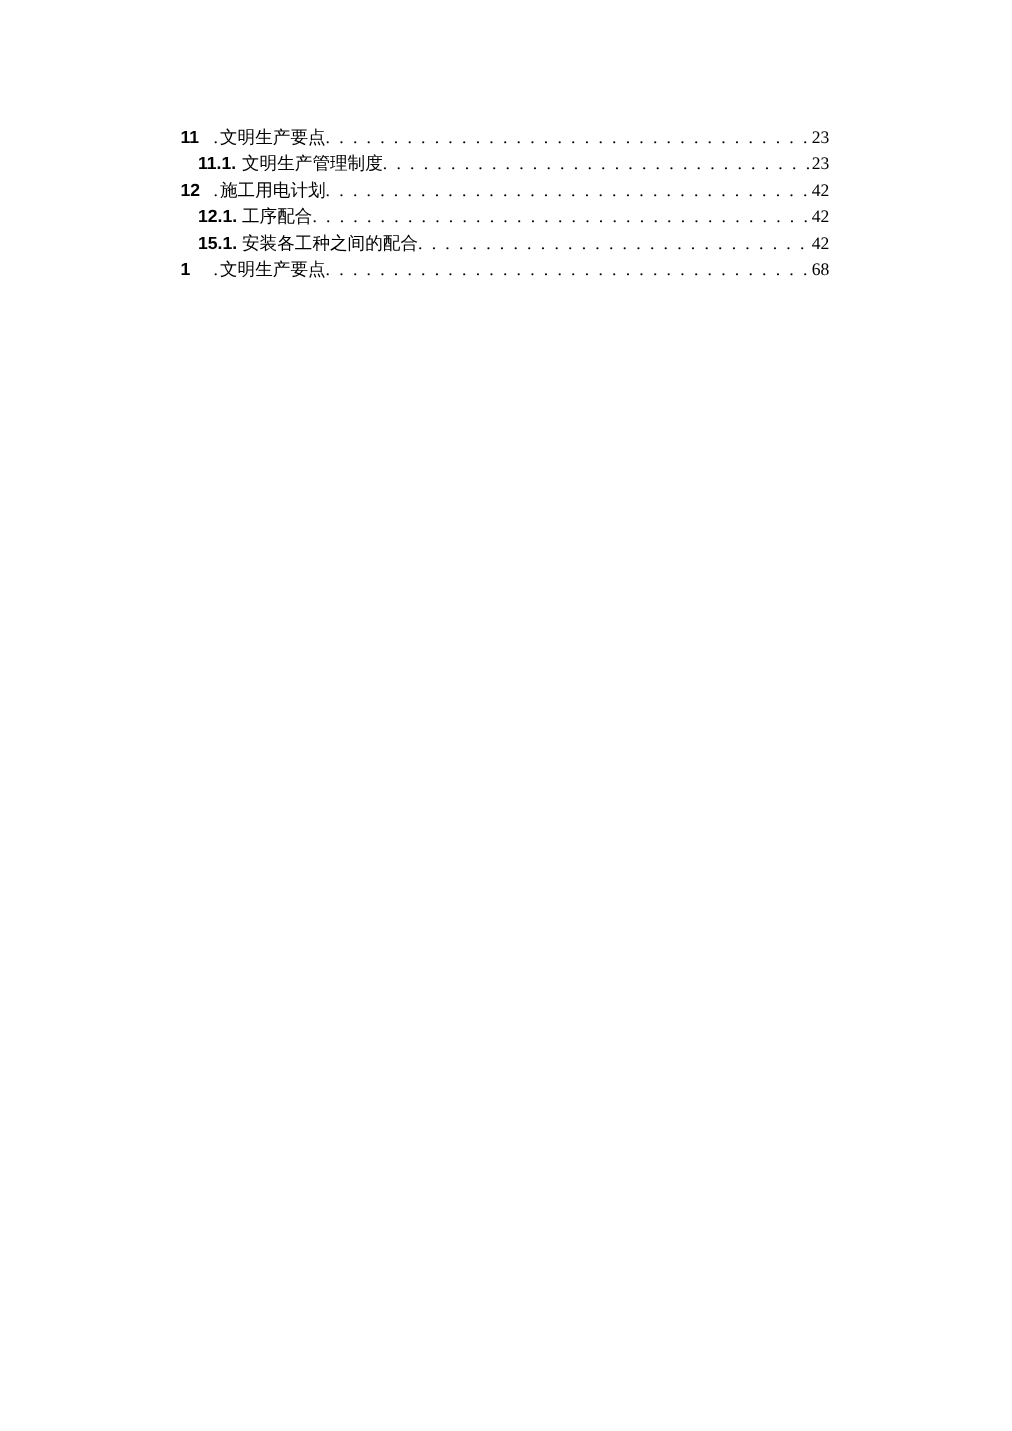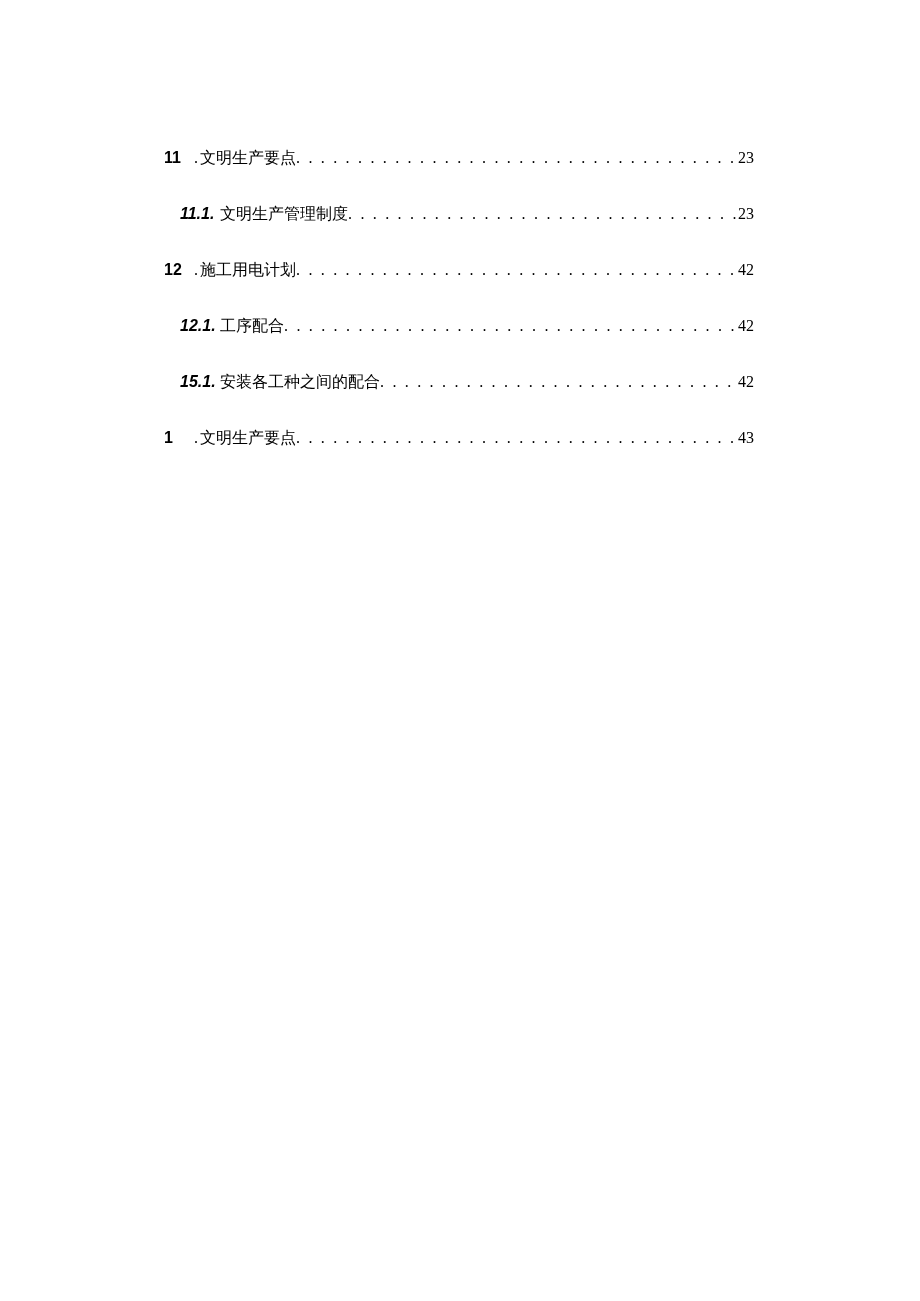--- a/index.html
+++ b/index.html
@@ -36,21 +36,20 @@
     .num-label {
       font-family: Arial, sans-serif;
       font-weight: bold;
       flex-shrink: 0;
     }
     .num-label.top {
       min-width: 30px;
     }
     .num-label.sub {
       min-width: 40px;
-      font-style: italic;
     }
     .dot-sep {
       flex-shrink: 0;
       margin-right: 2px;
     }
     .title-text {
       flex-shrink: 0;
     }
     .gap {
       flex-shrink: 0;
@@ -60,21 +59,20 @@
       overflow: hidden;
       letter-spacing: 2.2px;
       font-family: "SimSun", serif;
     }
     .leader::after {
       content: ". . . . . . . . . . . . . . . . . . . . . . . . . . . . . . . . . . . . . . . . . . . . . . . . . . . . . . . . . . . . . . . . . . . . . . . . . . . . . . . . . . . . . . . . . . . . . . . . . . . . . . . . . . . . . . . . . . . . . . . . . . . . . . . . . . . . . . . . . . . . ";
     }
     .page-num {
       flex-shrink: 0;
       font-family: "Times New Roman", serif;
-      margin-top: 32px;
     }
   </style>
 </head>
 <body>
 
 <div class="toc-container" id="toc-root">
     <div class="toc-row toc-level1">
       <span class="num-label top">11</span>
       <span class="dot-sep">.</span>
       <span class="title-text">文明生产要点</span>
@@ -110,15 +108,15 @@
       <span class="gap"> </span>
       <span class="leader"></span>
       <span class="page-num">42</span>
     </div>
     <div class="toc-row toc-level1">
       <span class="num-label top">1</span>
       <span class="dot-sep">.</span>
       <span class="title-text">文明生产要点</span>
       <span class="gap"> </span>
       <span class="leader"></span>
-      <span class="page-num">43</span>
+      <span class="page-num">68</span>
     </div>
   </div>
 
 </body></html>

